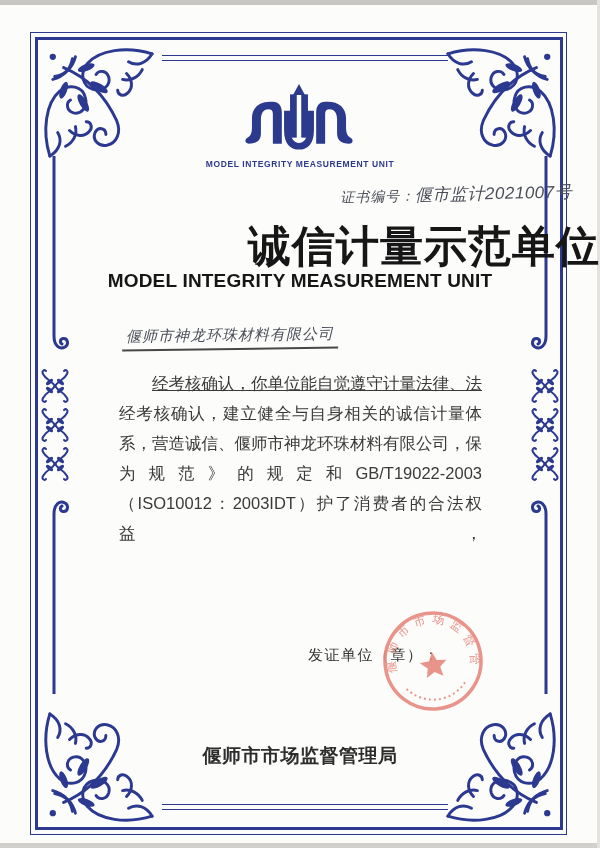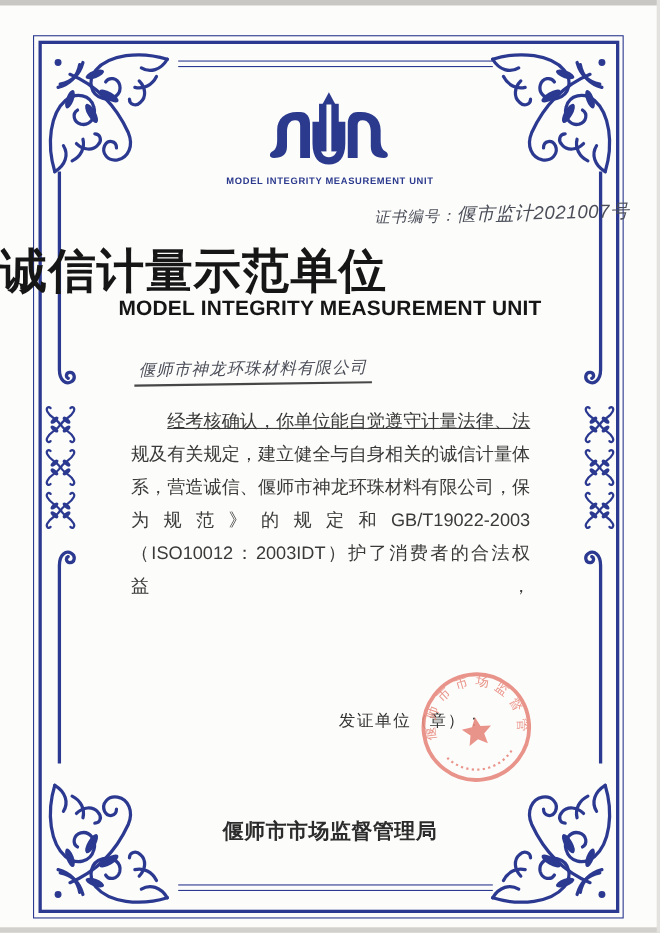--- a/index.html
+++ b/index.html
@@ -37,21 +37,21 @@
   
   .monogram{position:absolute;left:243px;top:74px;width:112px;height:84px;color:var(--logo_navy);}
   .logo-caption{position:absolute;left:0;right:0;top:159px;text-align:center;
     font-size:8.5px;font-weight:bold;letter-spacing:0.6px;color:var(--logo_navy);}
 
   .cert-line{position:absolute;left:340px;top:183px;width:215px;
     color:var(--handwriting_ink);transform:rotate(-1.2deg);white-space:nowrap;}
   .cert-line .lbl{font-size:14px;font-style:italic;letter-spacing:1px;}
   .cert-line .val{font-size:17px;font-style:italic;letter-spacing:0.5px;}
 
-  .title{position:absolute;left:0;right:0;top:218px;text-align:left;
+  .title{position:absolute;left:0;right:0;top:218px;text-align:right;
     font-family:"Liberation Serif","DejaVu Serif",serif;
     font-size:43px;font-weight:900;letter-spacing:1px;color:var(--title_black);}
   .subtitle{position:absolute;left:0;right:0;top:270px;text-align:center;
     font-size:19px;font-weight:bold;letter-spacing:0.2px;color:var(--title_black);}
 
   
   .awardee{position:absolute;left:122px;top:326px;min-width:180px;
     padding:0 4px 3px 4px;border-bottom:2px solid var(--underline);
     font-size:15px;font-style:italic;letter-spacing:1px;
     color:var(--handwriting_ink);transform:rotate(-0.8deg);white-space:nowrap;}
@@ -223,21 +223,21 @@
     <span class="lbl">证书编号：</span><span class="val">偃市监计2021007号</span>
   </div>
 
   <div class="title">诚信计量示范单位</div>
   <div class="subtitle">MODEL INTEGRITY MEASUREMENT UNIT</div>
 
   <div class="awardee">偃师市神龙环珠材料有限公司</div>
 
   <div class="body-text">
     <div class="body-line jl indent">经考核确认，你单位能自觉遵守计量法律、法</div>
-    <div class="body-line jl">规及有关规定，建立健全与自身相关的诚信计量体</div>
+    <div class="body-line jl">经考核确认，建立健全与自身相关的诚信计量体</div>
     <div class="body-line jl">系，营造诚信、偃师市神龙环珠材料有限公司，保</div>
     <div class="body-line jl">为规范》的规定和GB/T19022-2003</div>
     <div class="body-line jl">（ISO10012：2003IDT）护了消费者的合法权益，</div>
   </div>
 
   <div class="issuer-label">发证单位（章）：</div>
 
   <svg class="seal" viewBox="0 0 120 124">
     <circle cx="60" cy="62" r="48" fill="none" stroke="currentColor" stroke-width="3.5"></circle>
     <path id="sealArcPath" d="M 24,74 A 38,38 0 1 1 96,74" fill="none"></path>

